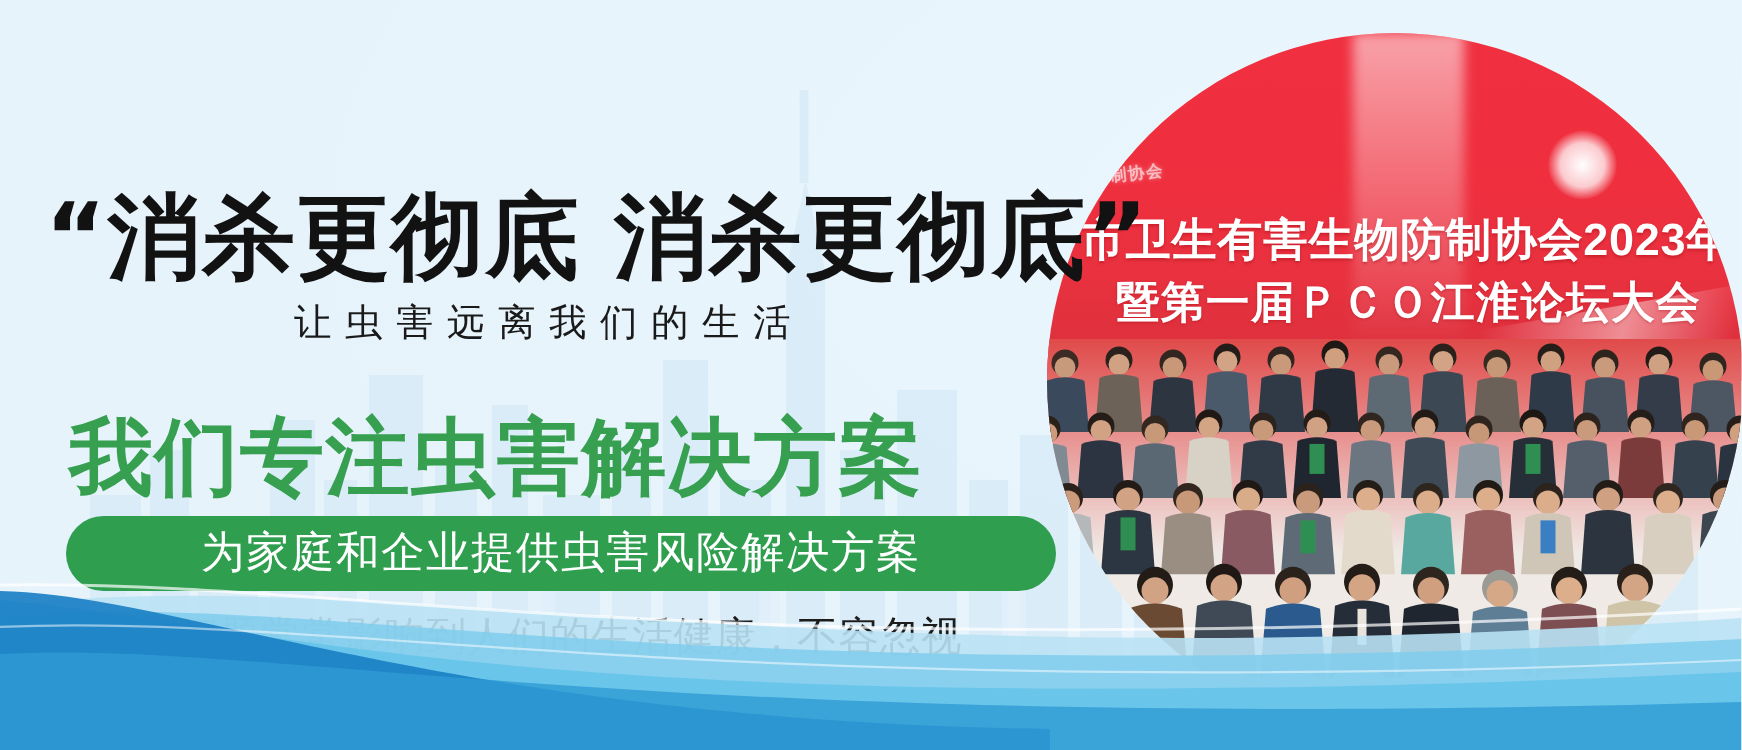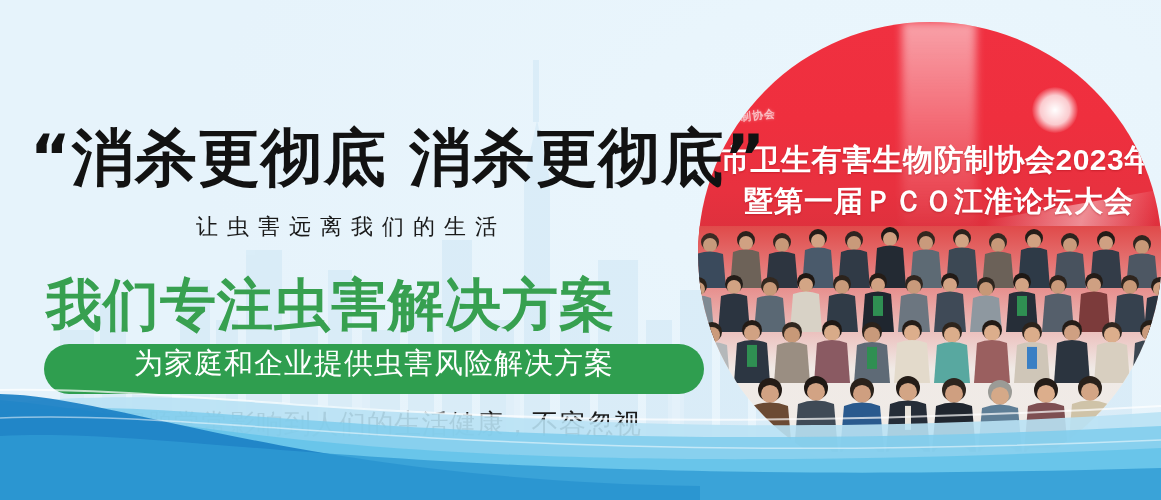--- a/index.html
+++ b/index.html
@@ -76,37 +76,37 @@
   .crowd { position:absolute; left:0; top:44%; width:100%; height:56%; }
 
   
   .headline {
     position:absolute; left:30px; top:116px;
     font-size:62px; font-weight:bold; color:#121212;
     letter-spacing:1px; white-space:nowrap;
     font-family:"DejaVu Sans","Liberation Sans",sans-serif;
   }
   .subline {
-    position:absolute; left:196px; top:212px;
-    font-size:22px; color:#1a1a1a; letter-spacing:9px;
+    position:absolute; left:196px; top:198px;
+    font-size:25px; color:#1a1a1a; letter-spacing:9px;
     white-space:nowrap;
     font-family:Liberation Serif, serif;
   }
   .green-headline {
     position:absolute; left:46px; top:268px;
     font-size:56px; font-weight:bold; color:#37a050;
     letter-spacing:1px; white-space:nowrap;
     font-family:Liberation Sans, sans-serif;
   }
   .pill {
     position:absolute; left:44px; top:344px;
     width:660px; height:50px;
     background:#2f9e4f;
     border-radius:25px;
-    display:flex; justify-content:center;
+    display:flex; align-items:center; justify-content:center;
   }
   .pill span {
     color:#ffffff; font-size:29px; letter-spacing:1px; white-space:nowrap;
   }
   .footline {
     position:absolute; left:64px; top:406px;
     font-size:27px; color:#1c1c1c; letter-spacing:.5px; white-space:nowrap;
   }
 </style>
 </head>

